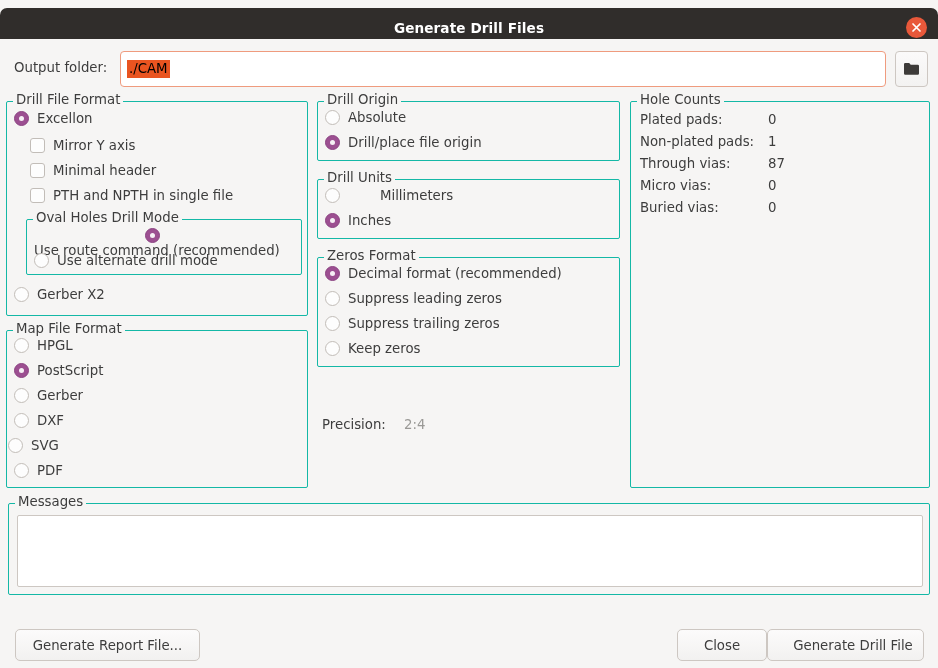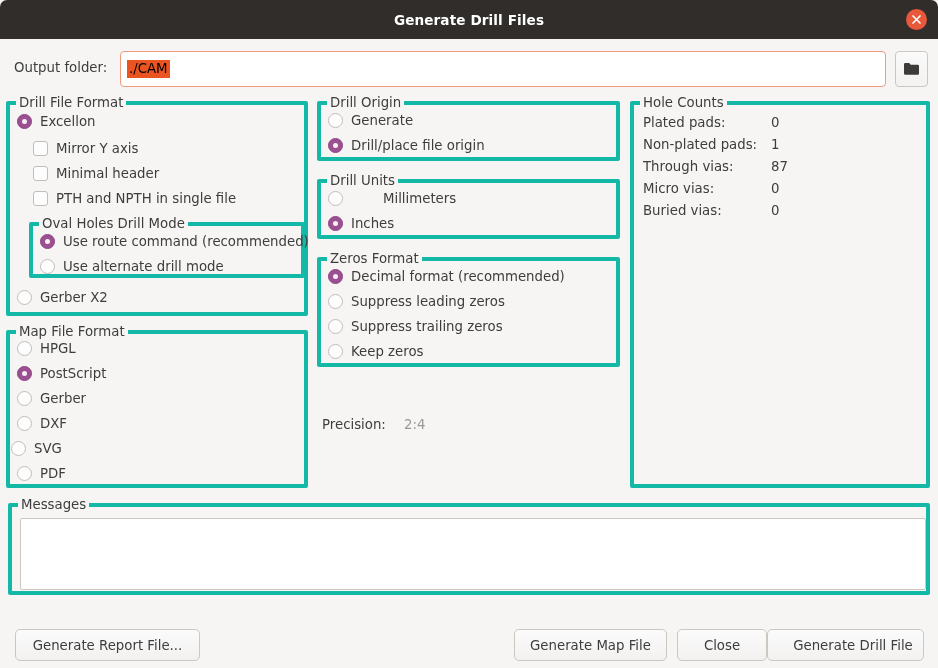--- a/index.html
+++ b/index.html
@@ -8,21 +8,21 @@
     width: 938px; height: 668px;
     overflow: hidden;
     background: #f6f5f4;
     font-family: "DejaVu Sans", "Liberation Sans", sans-serif;
     font-size: 13.3px;
     color: #3d3d3d;
   }
 
   
   #titlebar {
-    position: absolute; left: 0; top: 0; width: 938px; height: 39px;
+    position: absolute; left: 0; top: 8px; width: 938px; height: 39px;
     background: #302d2b;
     border-radius: 7px 7px 0 0;
     display: flex; align-items: center; justify-content: center;
   }
   #titlebar .title {
     color: #ffffff; font-weight: bold; font-size: 13.6px;
     letter-spacing: 0.1px;
   }
   #close-btn {
     position: absolute; right: 11px; top: 9px;
@@ -68,21 +68,21 @@
     width: 33px; height: 36px;
     background: linear-gradient(180deg,#fbfafa 0%,#f3f2f1 100%);
     border: 1px solid #cdc7c2; border-radius: 4px;
     display: flex; align-items: center; justify-content: center;
     cursor: pointer;
   }
 
   
   .group {
     position: absolute;
-    border: 4px solid #14b8a6;
+    border: 1px solid #14b8a6;
     border-radius: 2px;
     background: transparent;
   }
   .group > .gtitle {
     position: absolute;
     top: -10px; left: 6px;
     background: #f6f5f4;
     padding: 0 3px;
     font-size: 13.3px;
     color: #3d3d3d;
@@ -204,21 +204,21 @@
       <span class="cbox"></span>
       <span class="lbl">Minimal header</span>
     </div>
     <div class="opt" style="left:23px; top:86px;">
       <span class="cbox"></span>
       <span class="lbl">PTH and NPTH in single file</span>
     </div>
 
     <div class="group" style="left:19px; top:117px; width:276px; height:56px;">
       <span class="gtitle">Oval Holes Drill Mode</span>
-      <div class="opt checked" style="left:7px; top:8px;">
+      <div class="opt checked" style="left:7px; top:8px;flex-direction:column;">
         <span class="radio"></span>
         <span class="lbl">Use route command (recommended)</span>
       </div>
       <div class="opt" style="left:7px; top:33px;">
         <span class="radio"></span>
         <span class="lbl">Use alternate drill mode</span>
       </div>
     </div>
 
     <div class="opt" style="left:7px; top:185px;">
@@ -253,21 +253,21 @@
     <div class="opt" style="left:7px; top:132px;">
       <span class="radio"></span>
       <span class="lbl">PDF</span>
     </div>
   </div>
 
   <div class="group" style="left:317px; top:62px; width:303px; height:60px;">
     <span class="gtitle">Drill Origin</span>
     <div class="opt" style="left:7px; top:8px;">
       <span class="radio"></span>
-      <span class="lbl">Generate</span>
+      <span class="lbl">Absolute</span>
     </div>
     <div class="opt checked" style="left:7px; top:33px;">
       <span class="radio"></span>
       <span class="lbl">Drill/place file origin</span>
     </div>
   </div>
 
   <div class="group" style="left:317px; top:140px; width:303px; height:60px;">
     <span class="gtitle">Drill Units</span>
     <div class="opt" style="left:7px; top:8px;gap:32px;">
@@ -329,23 +329,20 @@
   </div>
 
   <div class="group" id="messages-group">
     <span class="gtitle">Messages</span>
     <div id="messages-box"></div>
   </div>
 
   <div class="btn" style="left:15px; top:590px; width:185px;">
     <span>Generate Report File...</span>
   </div>
-  <div class="btn" style="left:514px; top:590px; width:153px;">
-    <span>Generate Map File</span>
-  </div>
   <div class="btn" style="left:677px; top:590px; width:90px;">
     <span>Close</span>
   </div>
   <div class="btn" style="left:767px; top:590px; width:157px;padding-left:15px;">
     <span>Generate Drill File</span>
   </div>
 
 </div>
 
 </body></html>

